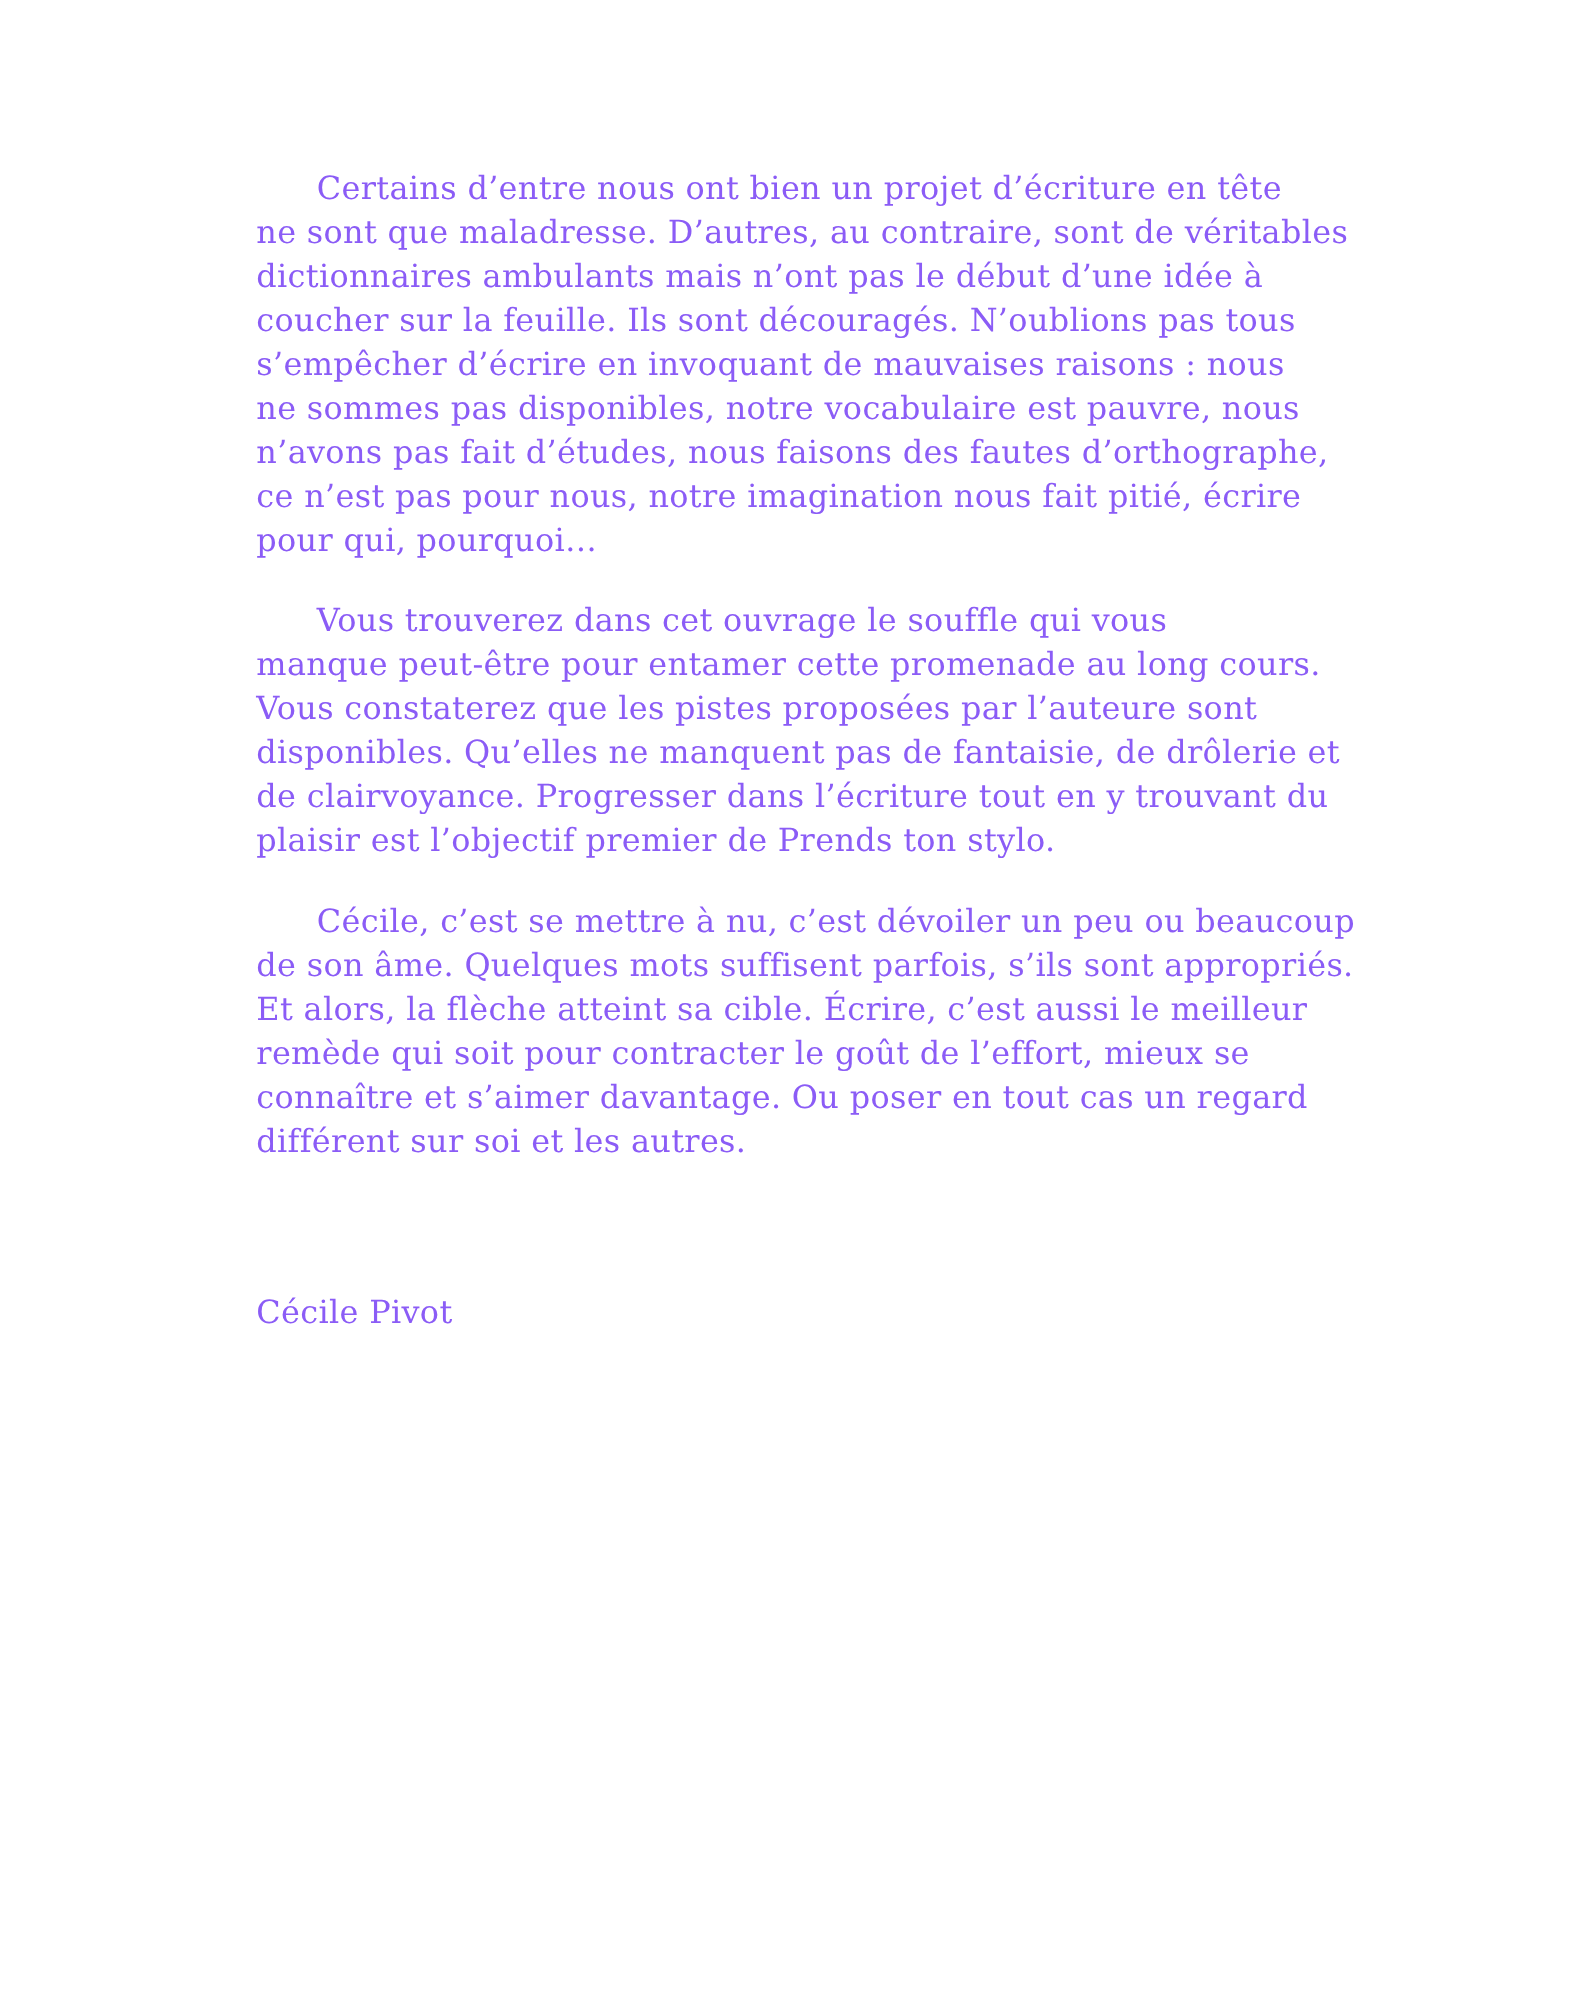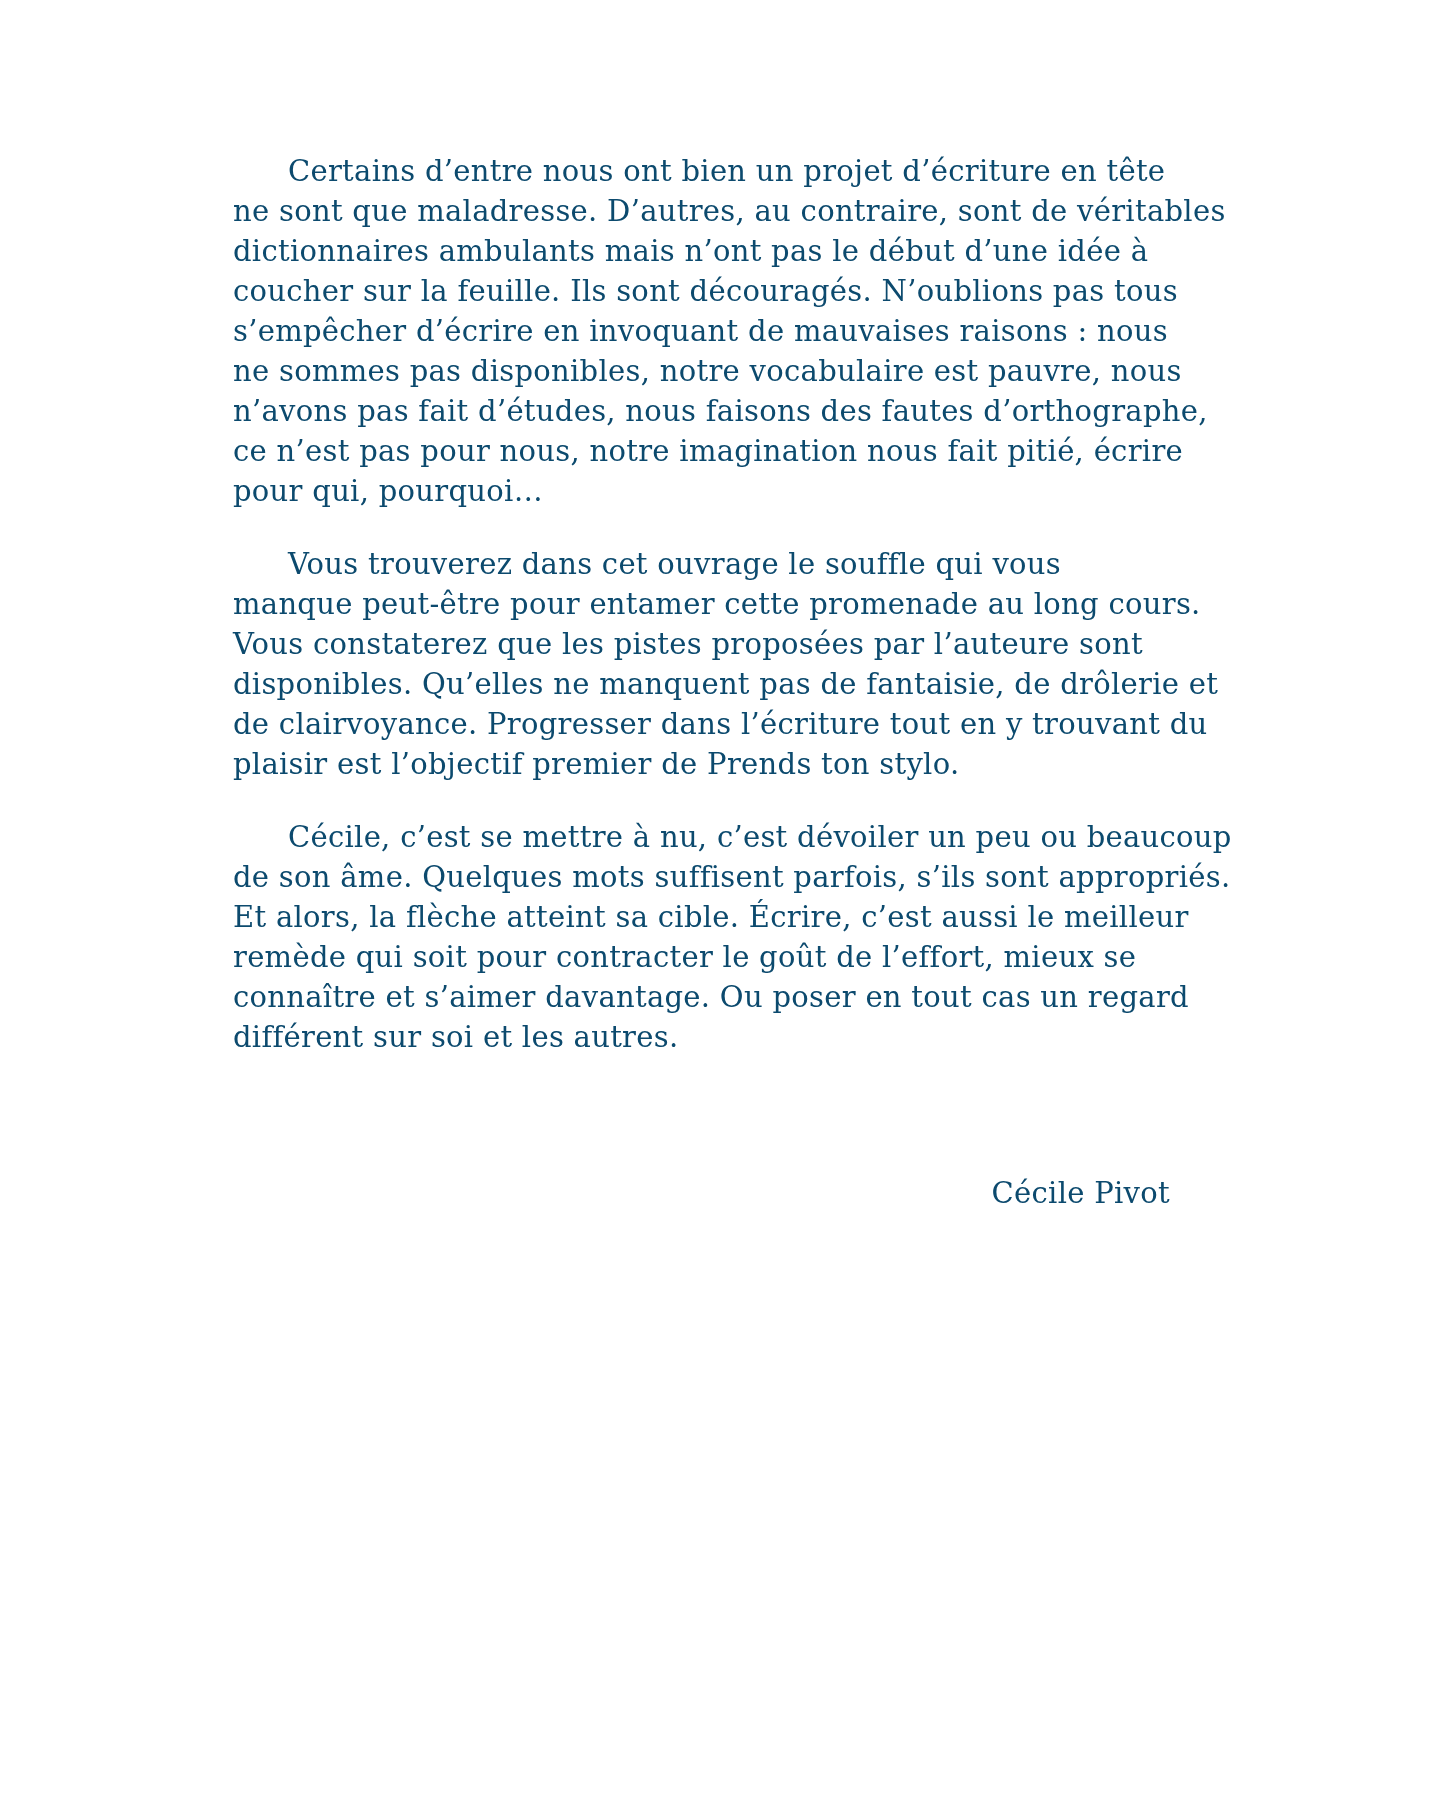--- a/index.html
+++ b/index.html
@@ -7,21 +7,21 @@
     padding: 0;
     background: #ffffff;
   }
   .page {
     position: relative;
     width: 1448px;
     height: 1816px;
     background: #ffffff;
     overflow: hidden;
     font-family: "DejaVu Serif", "Liberation Serif", serif;
-    color: #0c4a6e;
+    color: #8b5cf6;
   }
   .text-block {
     position: absolute;
     left: 233px;
     top: 151px;
     width: 952px;
   }
   .paragraph {
     margin: 0 0 33px 0;
   }
@@ -33,21 +33,21 @@
     line-height: 40px;
     letter-spacing: 0.3px;
     white-space: nowrap;
   }
   .paragraph .line:first-child {
     text-indent: 55px;
   }
   .signature {
     margin-top: 116px;
     margin-right: 15px;
-    text-align: right;
+    text-align: left;
     font-size: 29px;
     line-height: 40px;
     letter-spacing: 0.3px;
   }
 </style>
 </head>
 <body>
 
 <div class="page">
   <div class="text-block">

